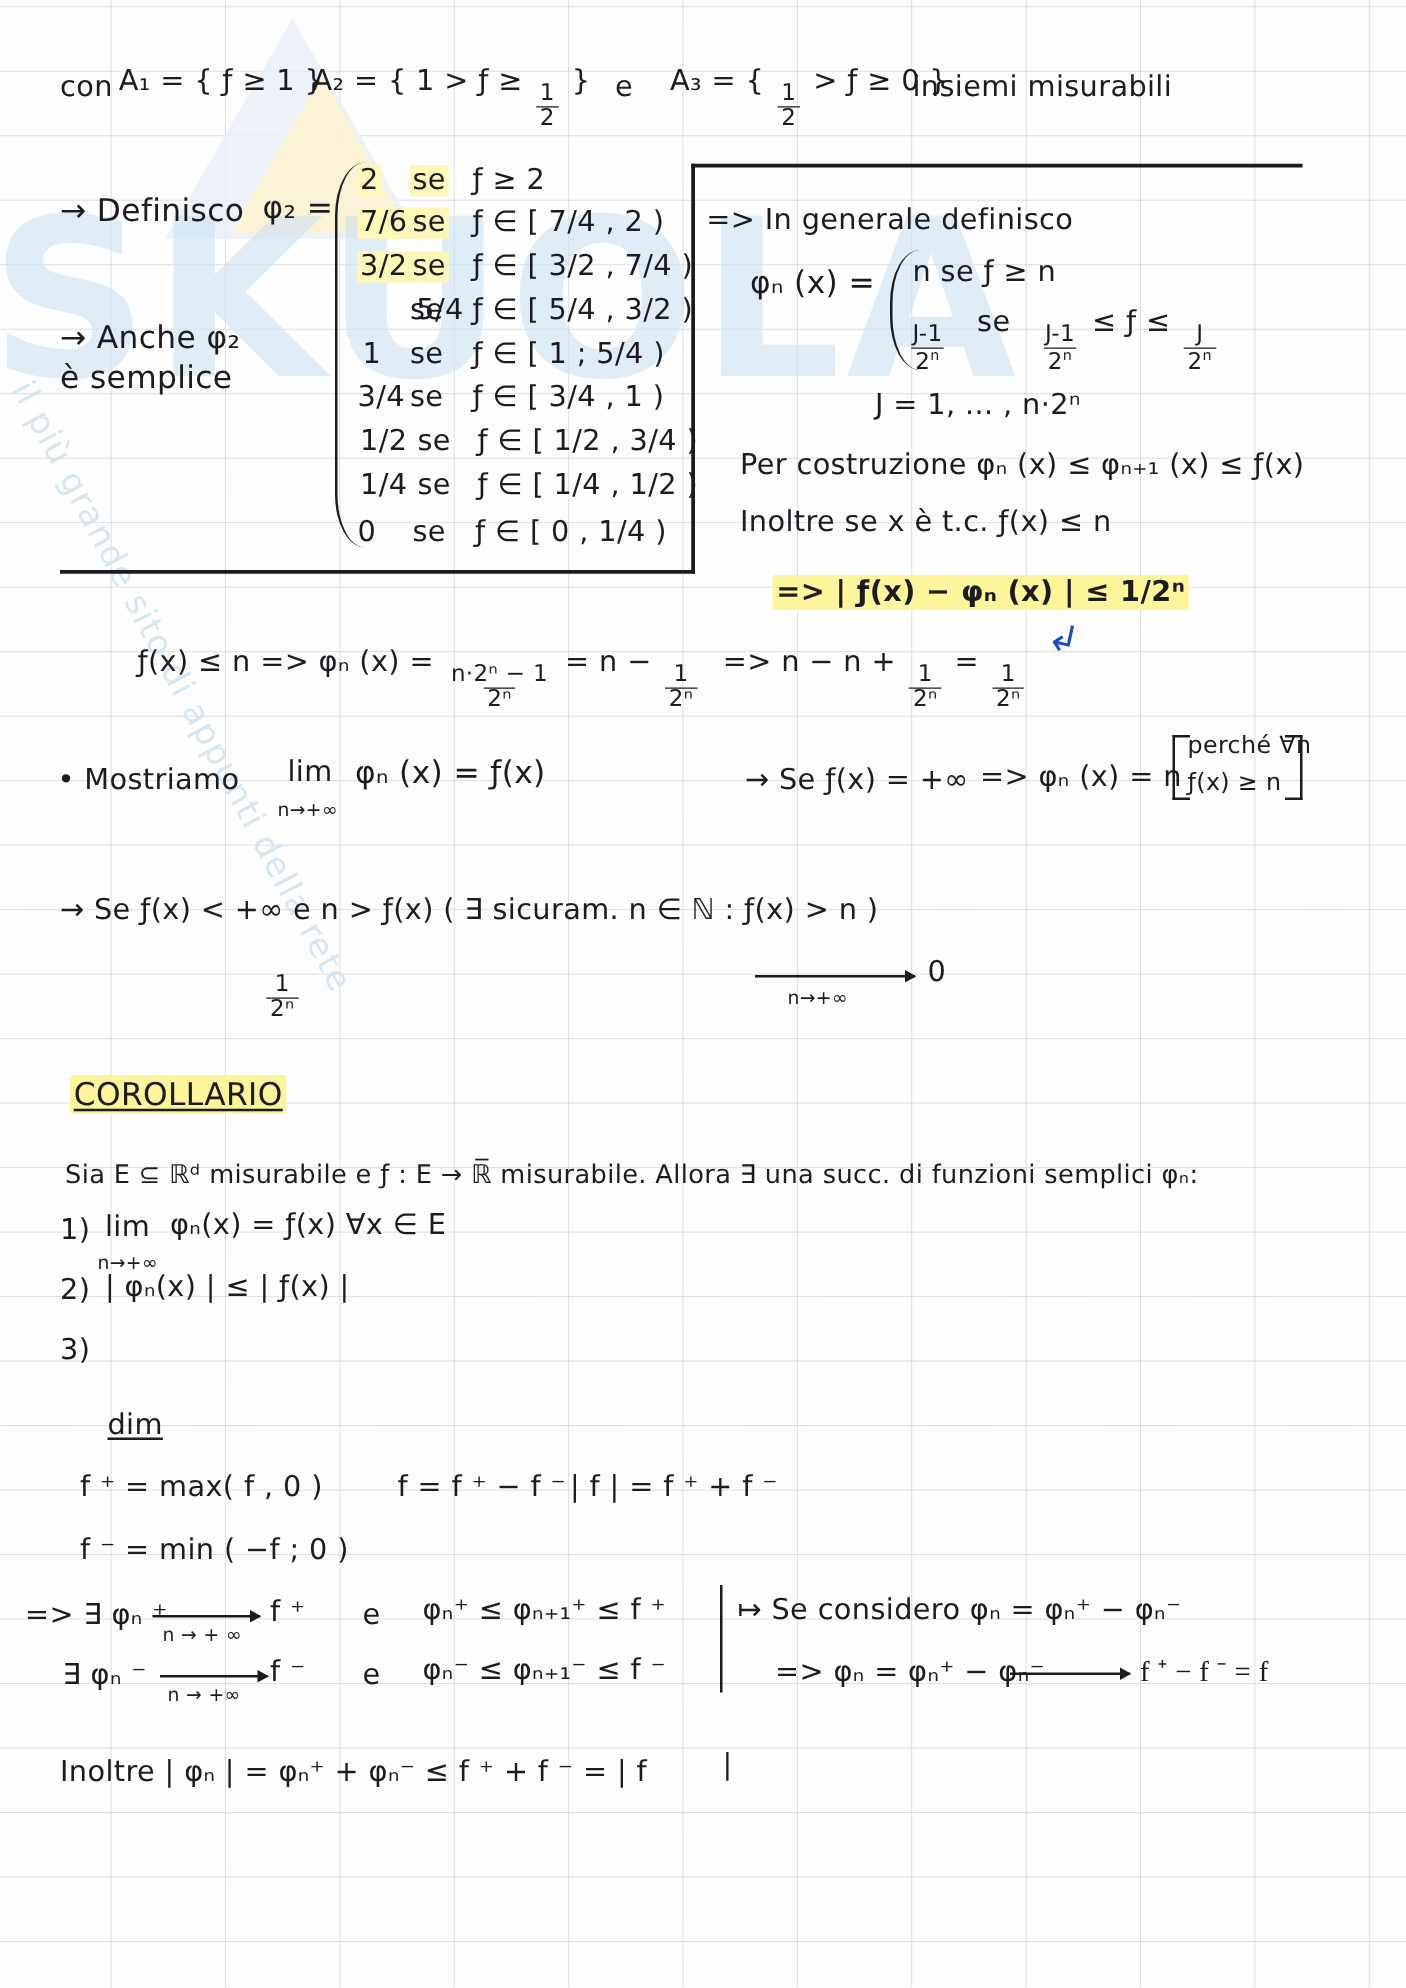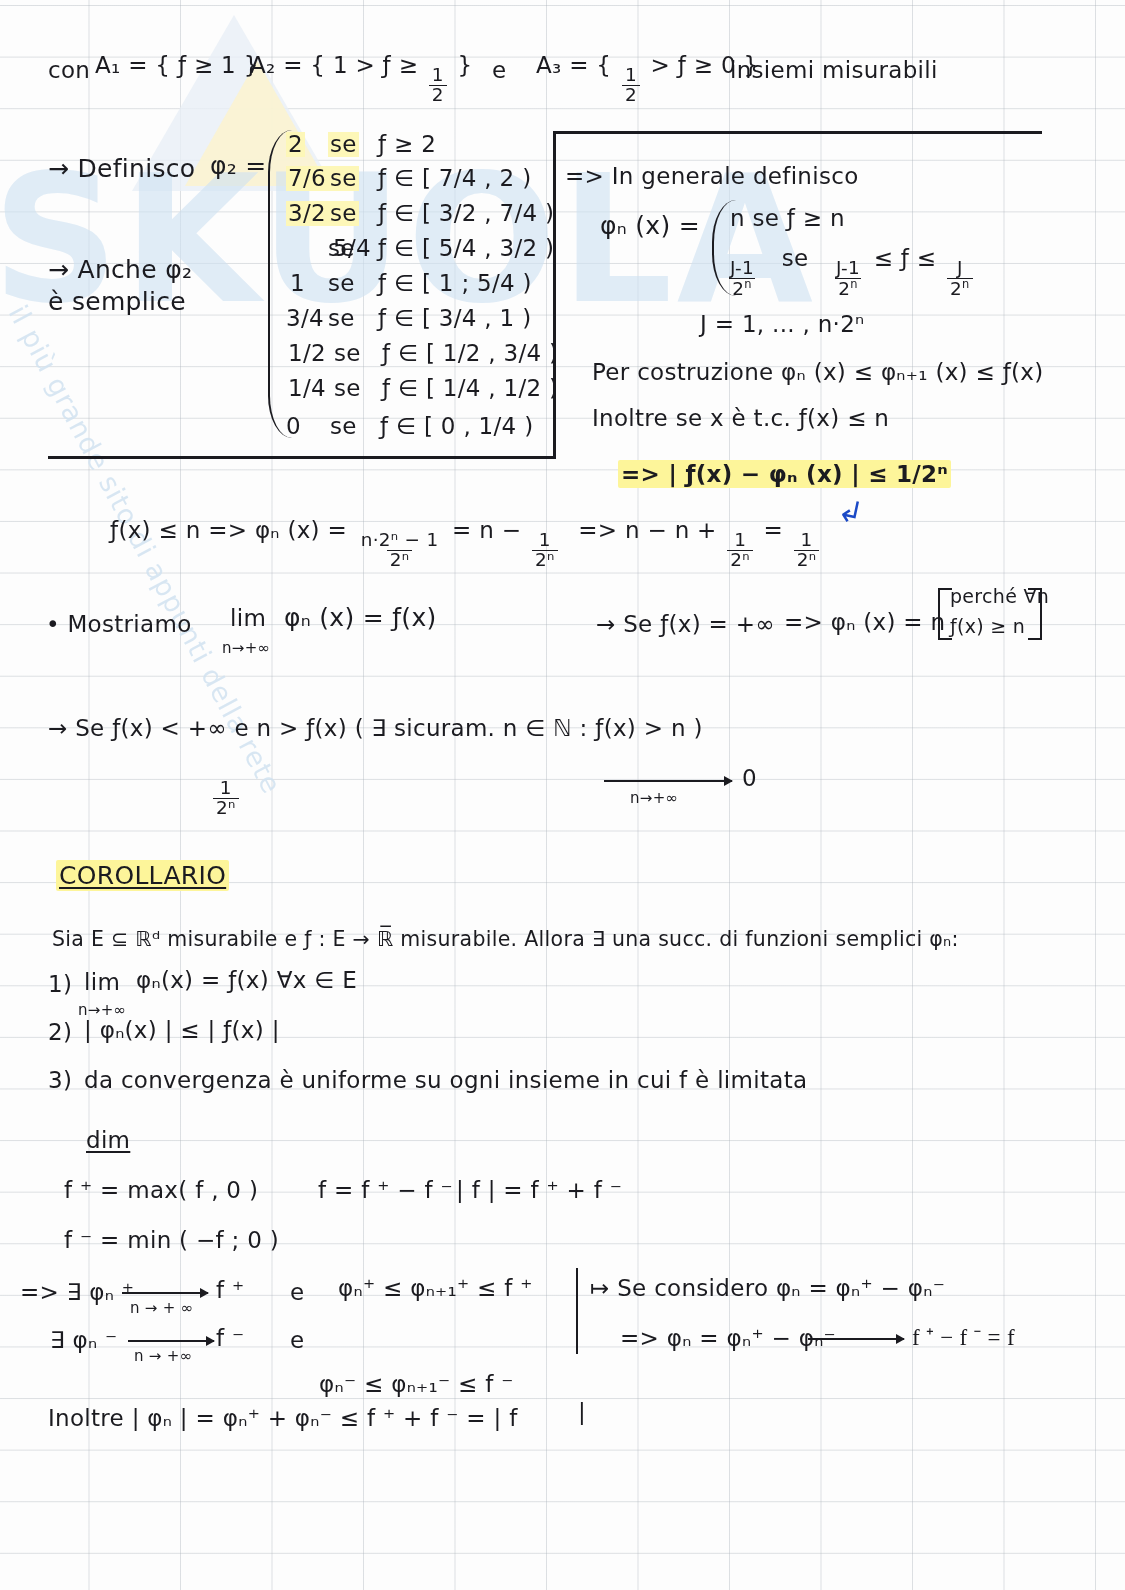--- a/index.html
+++ b/index.html
@@ -305,41 +305,40 @@
 
   <div class="hw" style="left:48px;top:972px;">1)</div>
   <div class="hw" style="left:84px;top:970px;">lim</div>
   <div class="hw tiny" style="left:78px;top:1002px;">n→+∞</div>
   <div class="hw" style="left:136px;top:968px;">φₙ(x) = ƒ(x)   ∀x ∈ E</div>
 
   <div class="hw" style="left:48px;top:1020px;">2)</div>
   <div class="hw" style="left:84px;top:1018px;">| φₙ(x) | ≤ | ƒ(x) |</div>
 
   <div class="hw" style="left:48px;top:1068px;">3)</div>
-  <div class="hw" style="left:84px;top:1068px;">da  convergenza è uniforme su ogni insieme in cui f è limitata</div>
 
   <div class="hw" style="left:86px;top:1128px;"><span class="underline">dim</span></div>
   <div class="hw" style="left:64px;top:1178px;">f ⁺ = max( f , 0 )</div>
   <div class="hw" style="left:64px;top:1228px;">f ⁻ = min ( −f ; 0 )</div>
   <div class="hw" style="left:318px;top:1178px;">f = f ⁺ − f ⁻</div>
   <div class="hw" style="left:456px;top:1178px;">| f | = f ⁺ + f ⁻</div>
 
   <div class="hw" style="left:20px;top:1280px;">=&gt; ∃ φₙ ⁺</div>
   <div class="arrowline" style="left:122px;top:1292px;width:86px;"></div>
   <div class="hw tiny" style="left:130px;top:1300px;">n → + ∞</div>
   <div class="hw" style="left:216px;top:1278px;">f ⁺</div>
   <div class="hw" style="left:290px;top:1280px;">e</div>
   <div class="hw" style="left:338px;top:1276px;">φₙ⁺ ≤ φₙ₊₁⁺ ≤ f ⁺</div>
 
   <div class="hw" style="left:50px;top:1328px;">∃ φₙ ⁻</div>
   <div class="arrowline" style="left:128px;top:1340px;width:86px;"></div>
   <div class="hw tiny" style="left:134px;top:1348px;">n → +∞</div>
   <div class="hw" style="left:216px;top:1326px;">f ⁻</div>
   <div class="hw" style="left:290px;top:1328px;">e</div>
-  <div class="hw" style="left:319px;top:1324px;margin-top:48px;">φₙ⁻ ≤ φₙ₊₁⁻ ≤ f ⁻</div>
+  <div class="hw" style="left:338px;top:1324px;">φₙ⁻ ≤ φₙ₊₁⁻ ≤ f ⁻</div>
 
   <div class="vbar" style="left:576px;top:1268px;height:86px;"></div>
   <div class="hw" style="left:590px;top:1276px;">↦ Se considero  φₙ = φₙ⁺ − φₙ⁻</div>
   <div class="hw" style="left:620px;top:1326px;">=&gt; φₙ = φₙ⁺ − φₙ⁻</div>
   <div class="arrowline" style="left:808px;top:1338px;width:96px;"></div>
   <div class="hw" style="left:912px;top:1326px;font-family:Liberation Serif, serif;">f ⁺ − f ⁻ = f</div>
 
   <div class="hw" style="left:48px;top:1406px;">Inoltre | φₙ | = φₙ⁺ + φₙ⁻ ≤ f ⁺ + f ⁻ = | f</div>
   <div class="hw" style="left:578px;top:1400px;">|</div>
 

